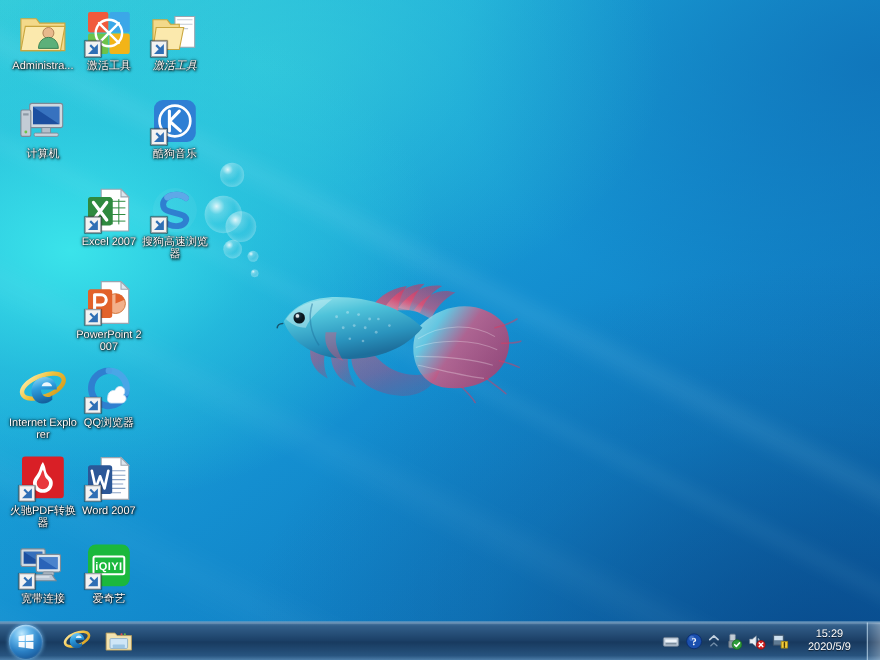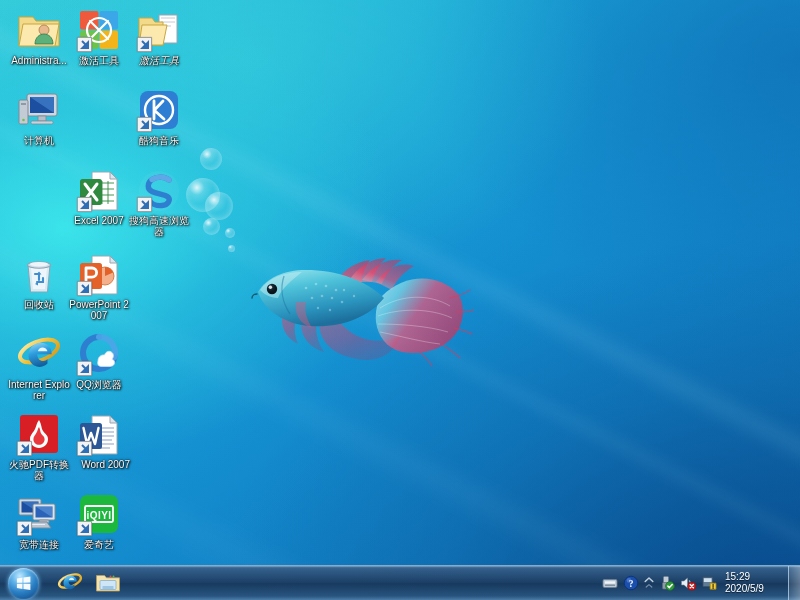--- a/index.html
+++ b/index.html
@@ -169,20 +169,21 @@
   }
   #tray-icons {
     display: flex; align-items: center; gap: 5px;
     padding: 0 6px 0 8px;
     height: 24px;
   }
   .tray-icon { width: 16px; height: 16px; position: relative; cursor: pointer; }
 
   #clock {
     width: 58px;
+    text-align: center;
     color: #ffffff;
     font-size: 10px;
     line-height: 12px;
     text-shadow: 0 1px 1px rgba(0,0,0,.65);
     cursor: pointer;
     padding: 0 2px;
     font-family: "Liberation Sans", sans-serif;
   }
   #show-desktop {
     width: 11px; height: 34px;
@@ -389,37 +390,20 @@
           <svg width="42" height="42" viewBox="0 0 42 42">
         <circle cx="21" cy="21" r="20" fill="#ffffff" opacity="0.05"></circle>
         <path d="M31,10 C27,6.5 19,6 14,9.5 C9,13 9,19 14,21.5 C19,24 27,24 30,27
                  C33,30 30,35 24,35.5 C18,36 13,33.5 11,30" fill="none" stroke="#2f7fd0" stroke-width="5.4" stroke-linecap="round"></path>
         <path d="M31,10 C27,6.5 19,6 14,9.5" fill="none" stroke="#5ea8e8" stroke-width="5.4" stroke-linecap="round"></path>
       </svg>
           <span class="shortcut"></span>
         </div>
         <div class="icon-label">搜狗高速浏览器</div>
       </div>
-      <div class="desk-icon" style="left: 8px; top: 252px;">
-        <div class="icon-art">
-          <svg width="40" height="42" viewBox="0 0 40 42">
-        <path d="M9,11 L31,11 L28.5,38 L11.5,38 Z" fill="#e4edf4" stroke="#8fa3b4" stroke-width="1.1" opacity="0.92"></path>
-        <path d="M12,14 L28,14 L26,35 L14,35 Z" fill="#f4f9fc" opacity="0.8"></path>
-        <ellipse cx="20" cy="11" rx="11.5" ry="3.2" fill="#cfdde8" stroke="#8fa3b4" stroke-width="1.1"></ellipse>
-        <ellipse cx="20" cy="10.2" rx="9" ry="2.3" fill="#eef5fa"></ellipse>
-        <g fill="none" stroke="#3f8fd0" stroke-width="2.1" stroke-linecap="round">
-          <path d="M16,20 L20,20 L20,26"></path>
-          <path d="M24,24 L24,28 L18,28"></path>
-        </g>
-        <path d="M20,17.5 L17.5,20.5 L22.5,20.5 Z" fill="#3f8fd0"></path>
-        <path d="M16,30 L19,27.5 L19,31.5 Z" fill="#3f8fd0"></path>
-      </svg>
-        </div>
-        <div class="icon-label">回收站</div>
-      </div>
       <div class="desk-icon" style="left: 68px; top: 252px;">
         <div class="icon-art">
           <svg width="40" height="42" viewBox="0 0 40 42">
         <path d="M13,2 L31,2 L38,9 L38,40 L13,40 Z" fill="#ffffff" stroke="#9aa5b0" stroke-width="1"></path>
         <path d="M31,2 L38,9 L31,9 Z" fill="#dde5ec" stroke="#9aa5b0" stroke-width="1"></path>
         <circle cx="26" cy="22" r="9" fill="#f3b08a" stroke="#d2763c" stroke-width="0.9"></circle>
         <path d="M26,22 L26,13 A9,9 0 0,1 34.2,18.6 Z" fill="#e2622a"></path>
         <rect x="1" y="9" width="22" height="26" rx="2.5" fill="#e2622a"></rect>
         <path d="M7,14 L7,30 M7,14 L13,14 A4.6,4.6 0 0,1 13,23.2 L7,23.2" fill="none" stroke="#ffffff" stroke-width="2.8" stroke-linecap="round" stroke-linejoin="round"></path>
       </svg>
@@ -471,21 +455,21 @@
         <path d="M20,6 C23,11 22,14 24,17 C26,20 29,21 29,25 C29,30.5 24.8,34 20,34
                  C15.2,34 11,30.5 11,25 C11,21 14,19 16,15 C17.5,12 17.5,9 20,6 Z" fill="#ffffff"></path>
         <path d="M20,13 C21.6,16 21,18 22.4,20 C23.8,22 25.6,22.6 25.6,25.2
                  C25.6,28.6 23,30.8 20,30.8 C17,30.8 14.4,28.6 14.4,25.2
                  C14.4,22.6 16.4,21.2 17.6,18.6 C18.6,16.6 18.8,14.8 20,13 Z" fill="#e8383d"></path>
       </svg>
           <span class="shortcut"></span>
         </div>
         <div class="icon-label">火驰PDF转换器</div>
       </div>
-      <div class="desk-icon" style="left: 68px; top: 412px; text-align: right;">
+      <div class="desk-icon" style="left: 68px; top: 412px;">
         <div class="icon-art">
           <svg width="40" height="42" viewBox="0 0 40 42">
         <path d="M13,2 L31,2 L38,9 L38,40 L13,40 Z" fill="#ffffff" stroke="#9aa5b0" stroke-width="1"></path>
         <path d="M31,2 L38,9 L31,9 Z" fill="#dde5ec" stroke="#9aa5b0" stroke-width="1"></path>
         <g stroke="#2b5797" stroke-width="1" opacity="0.55">
           <path d="M17,14 L35,14 M17,18 L35,18 M17,22 L35,22 M17,26 L33,26 M17,30 L35,30 M17,34 L31,34"></path>
         </g>
         <rect x="1" y="9" width="22" height="26" rx="2.5" fill="#2b5797"></rect>
         <path d="M4.5,14 L8,30 L12,19 L16,30 L19.5,14" fill="none" stroke="#ffffff" stroke-width="2.4" stroke-linecap="round" stroke-linejoin="round"></path>
       </svg>

